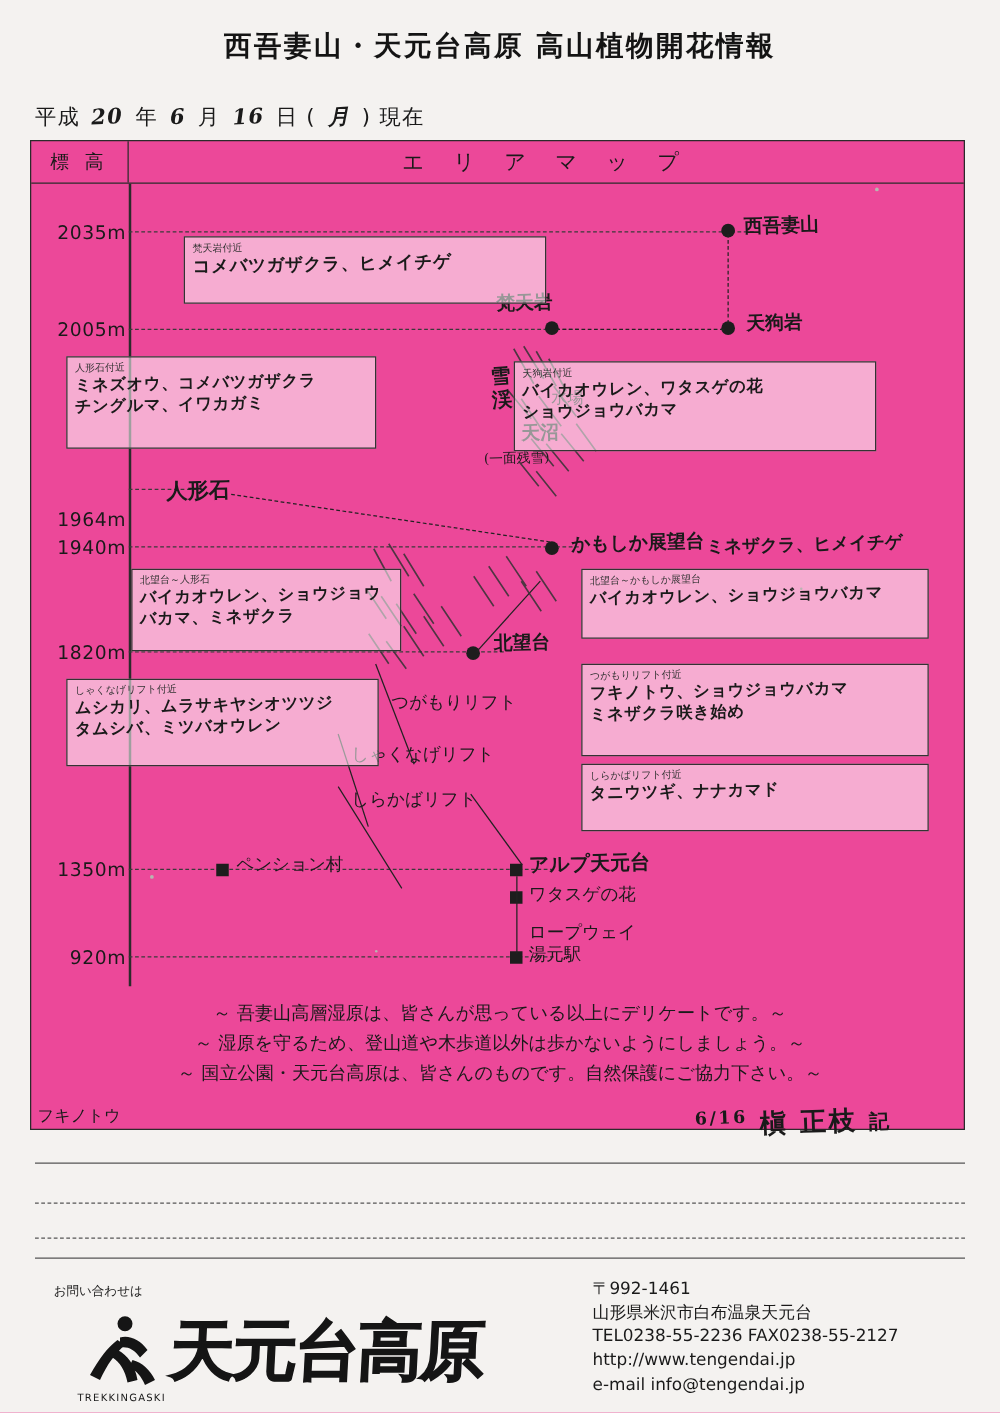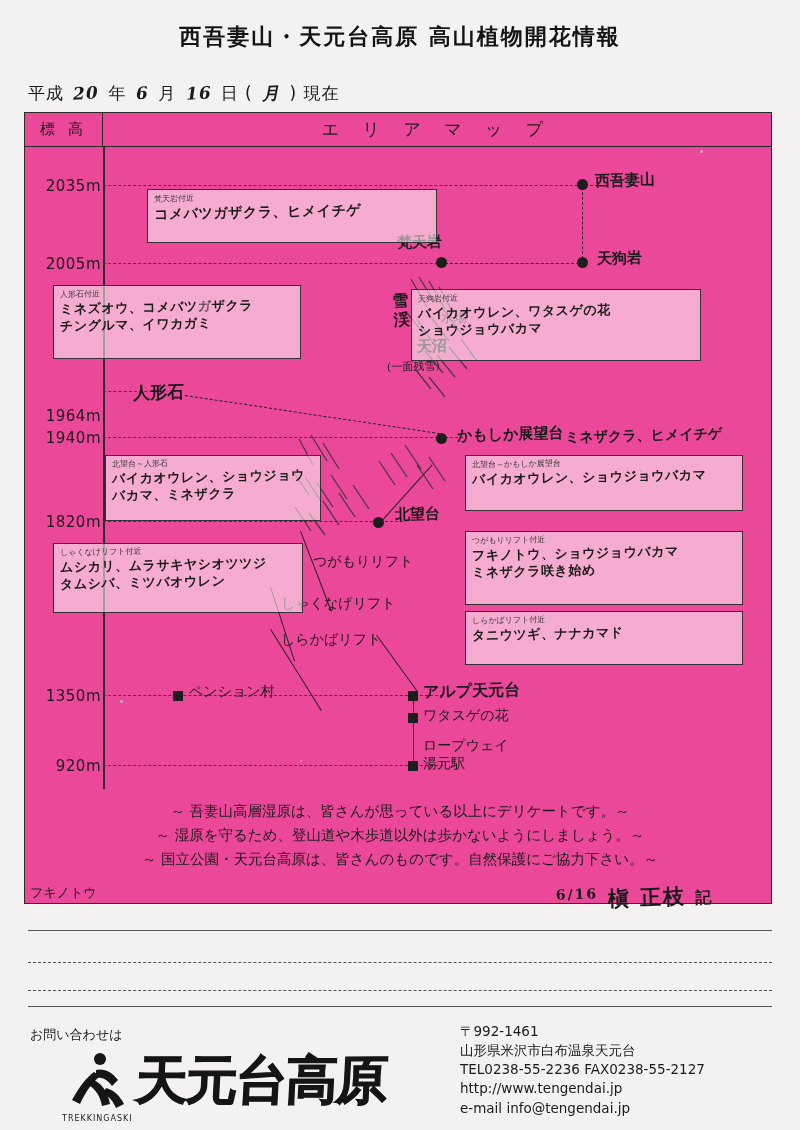--- a/index.html
+++ b/index.html
@@ -149,41 +149,41 @@
     position:absolute;left:556px;top:884px;
     font-family:"DejaVu Serif", serif;font-weight:bold;font-size:21px;
     transform:rotate(-2deg);letter-spacing:2px;
   }
   .sign .frac{font-size:14px;vertical-align:super;}
   .rule{
     position:absolute;left:28px;width:744px;height:0;border-top:1px solid #555;
   }
   .rule.dash{border-top:1px dashed #555;}
   .contact{
-    position:absolute;left:30px;top:1026px;font-size:13px;
+    position:absolute;left:43px;top:1026px;font-size:10px;
     font-family:"DejaVu Sans", sans-serif;
   }
   
   .logo{
     position:absolute;left:60px;top:1050px;width:70px;height:62px;
   }
   .logoword{
     position:absolute;left:136px;top:1046px;
     font-family:"DejaVu Sans", sans-serif;
     font-weight:bold;font-size:52px;letter-spacing:-2px;
     color:#151515;
     -webkit-text-stroke:1px #151515;
     transform:skewX(-3deg);
   }
   .trek{
     position:absolute;left:62px;top:1114px;font-size:8px;letter-spacing:1px;
     font-family:"DejaVu Sans", sans-serif;
   }
   .addr{
-    position:absolute;left:460px;top:1022px;
+    position:absolute;left:474px;top:1022px;
     font-size:13.5px;line-height:1.42;
     font-family:"DejaVu Sans", sans-serif;
   }
   .addr div{white-space:nowrap;}
   
   .speck{position:absolute;background:#b9b5b1;border-radius:50%;}
 </style>
 </head>
 <body>
 

